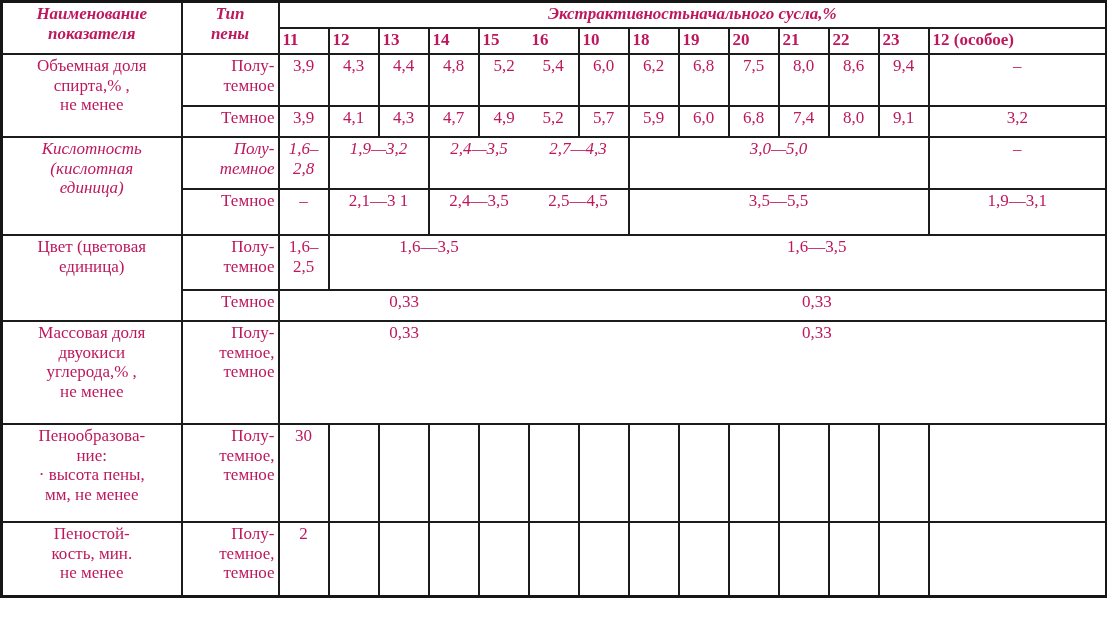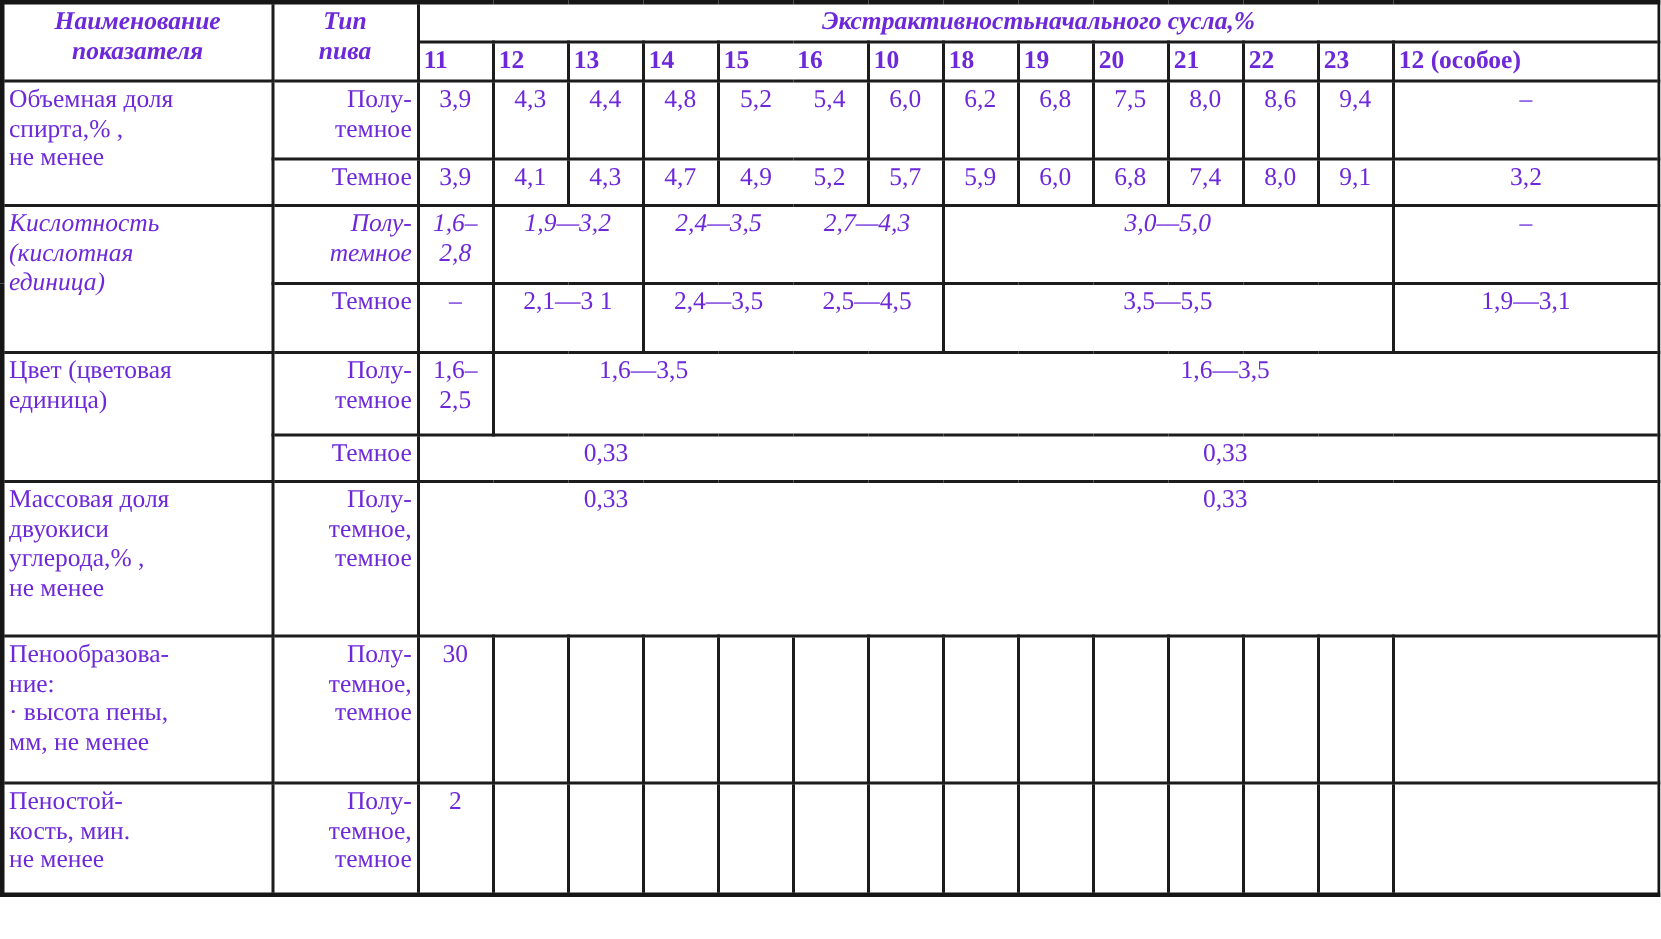--- a/index.html
+++ b/index.html
@@ -6,21 +6,21 @@
     margin: 0;
     padding: 0;
     background: #ffffff;
   }
   .page {
     width: 1107px;
     height: 626px;
     background: #ffffff;
     overflow: hidden;
     font-family: "Liberation Serif", "DejaVu Serif", serif;
-    color: #6d28d9;
+    color: #be185d;
   }
   table.beer {
     border-collapse: collapse;
     table-layout: fixed;
     width: 1105px;
     border: 3px solid #161616;
   }
   table.beer th, table.beer td {
     border: 2px solid #1c1c1c;
     padding: 1px 3px;
@@ -41,21 +41,21 @@
     vertical-align: middle;
   }
   th.numh {
     font-weight: bold;
     font-style: normal;
     text-align: left;
     vertical-align: middle;
     white-space: nowrap;
   }
   td.name {
-    text-align: left;
+    text-align: center;
     padding-left: 4px;
   }
   td.type {
     text-align: right;
     padding-left: 4px;
   }
   td.v {
     text-align: center;
   }
   
@@ -93,21 +93,21 @@
         <col style="width:50px">
       <col style="width:50px">
         <col style="width:178px">
     </colgroup>
 
     <tbody>
         <tr class="hdr1">
       <th class="namehdr" rowspan="2">Наименование
 показателя</th>
       <th class="typehdr" rowspan="2">Тип
-пива</th>
+пены</th>
       <th class="grp" colspan="14">Экстрактивностьначального сусла,%</th>
     </tr>
     <tr class="hdr2">
       <th class="numh">11</th>
       <th class="numh">12</th>
       <th class="numh">13</th>
       <th class="numh">14</th>
       <th class="numh nbr">15</th>
       <th class="numh nbl">16</th>
       <th class="numh">10</th>

